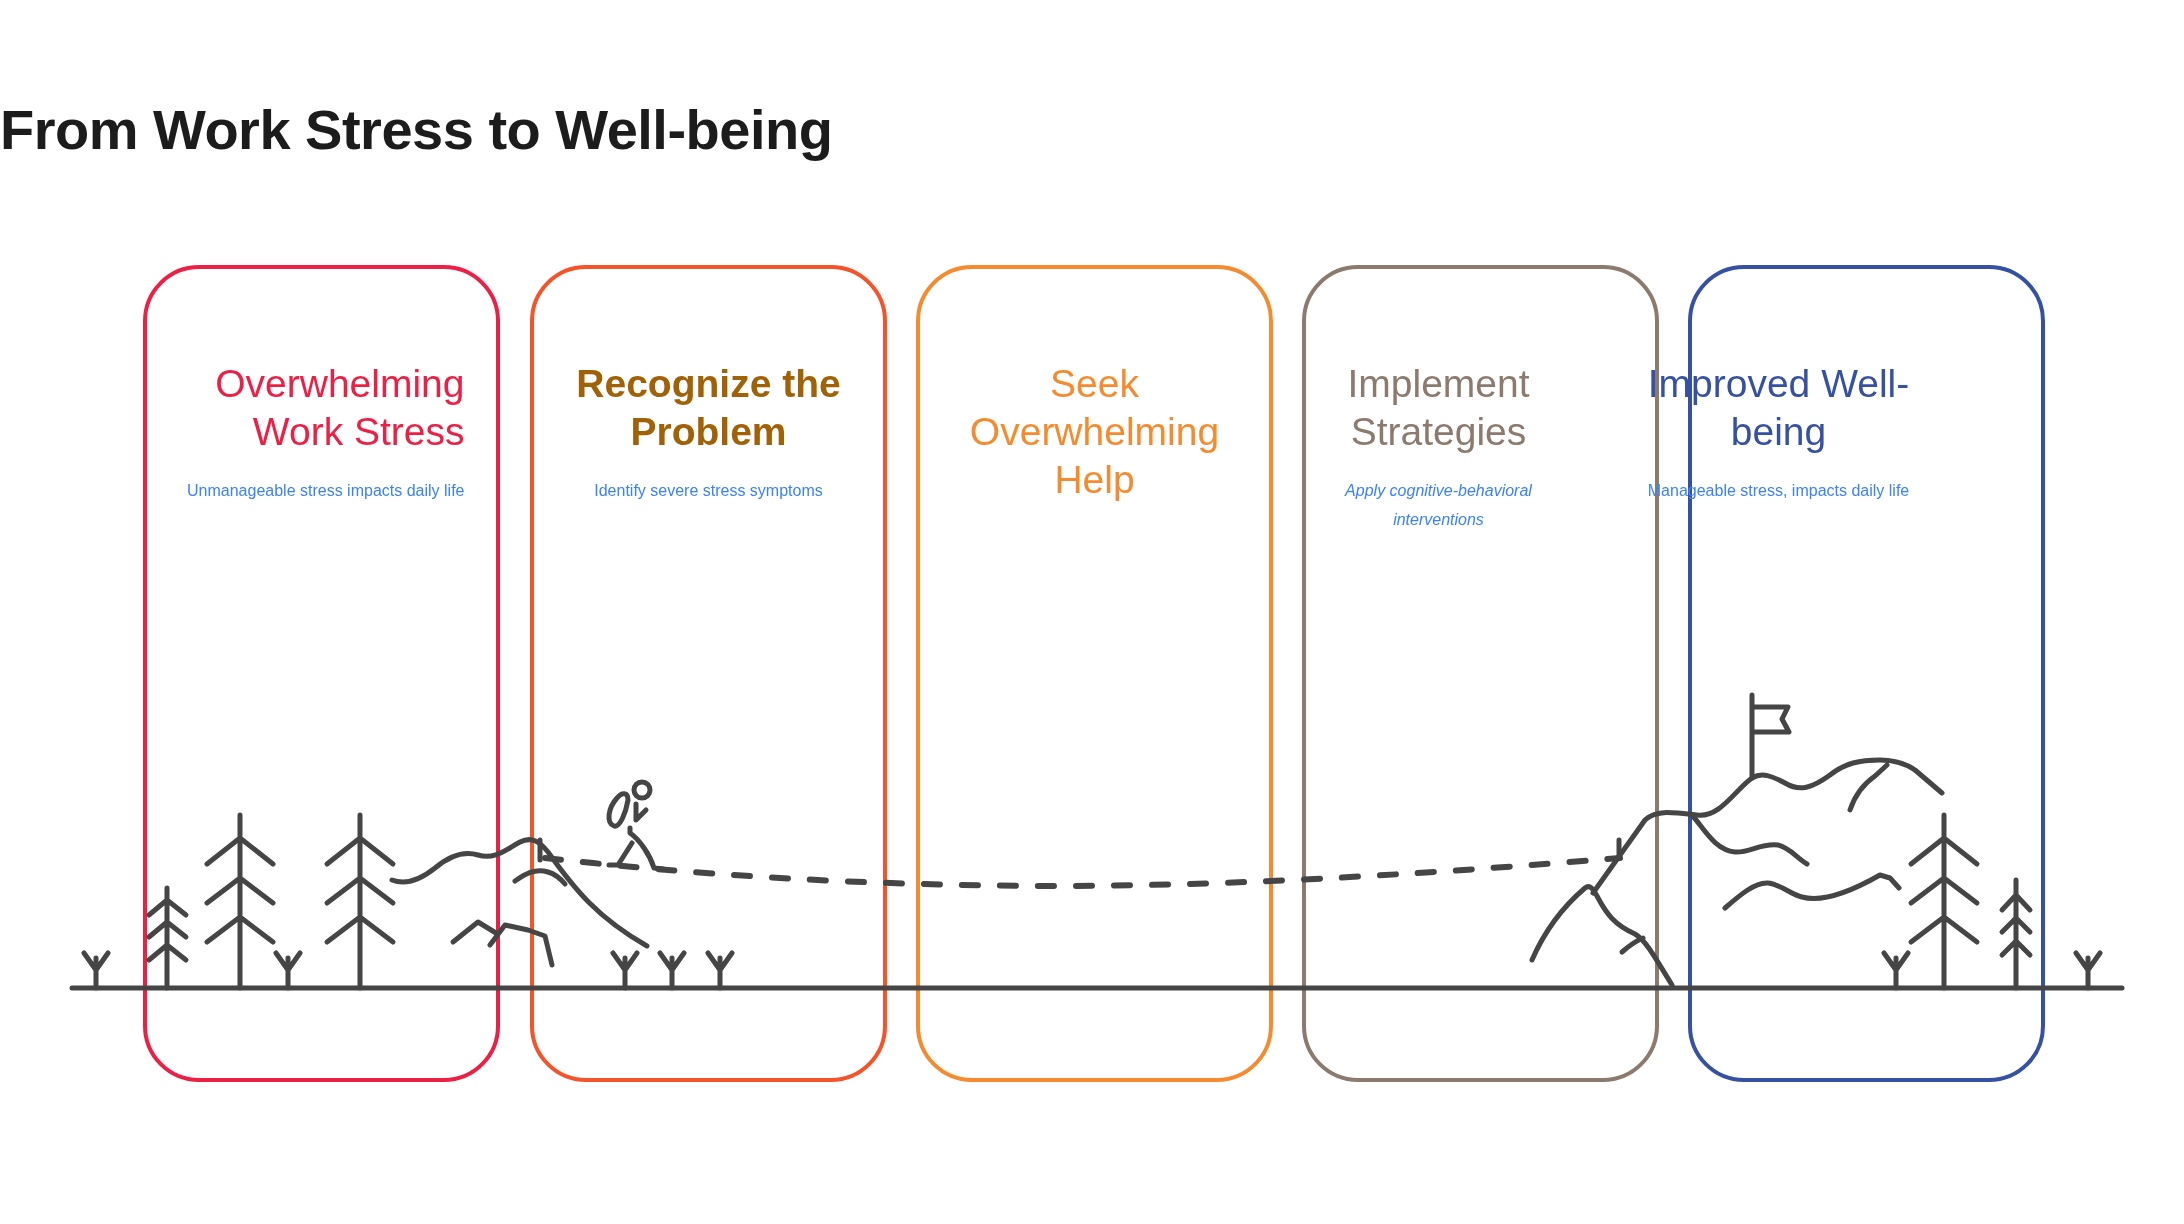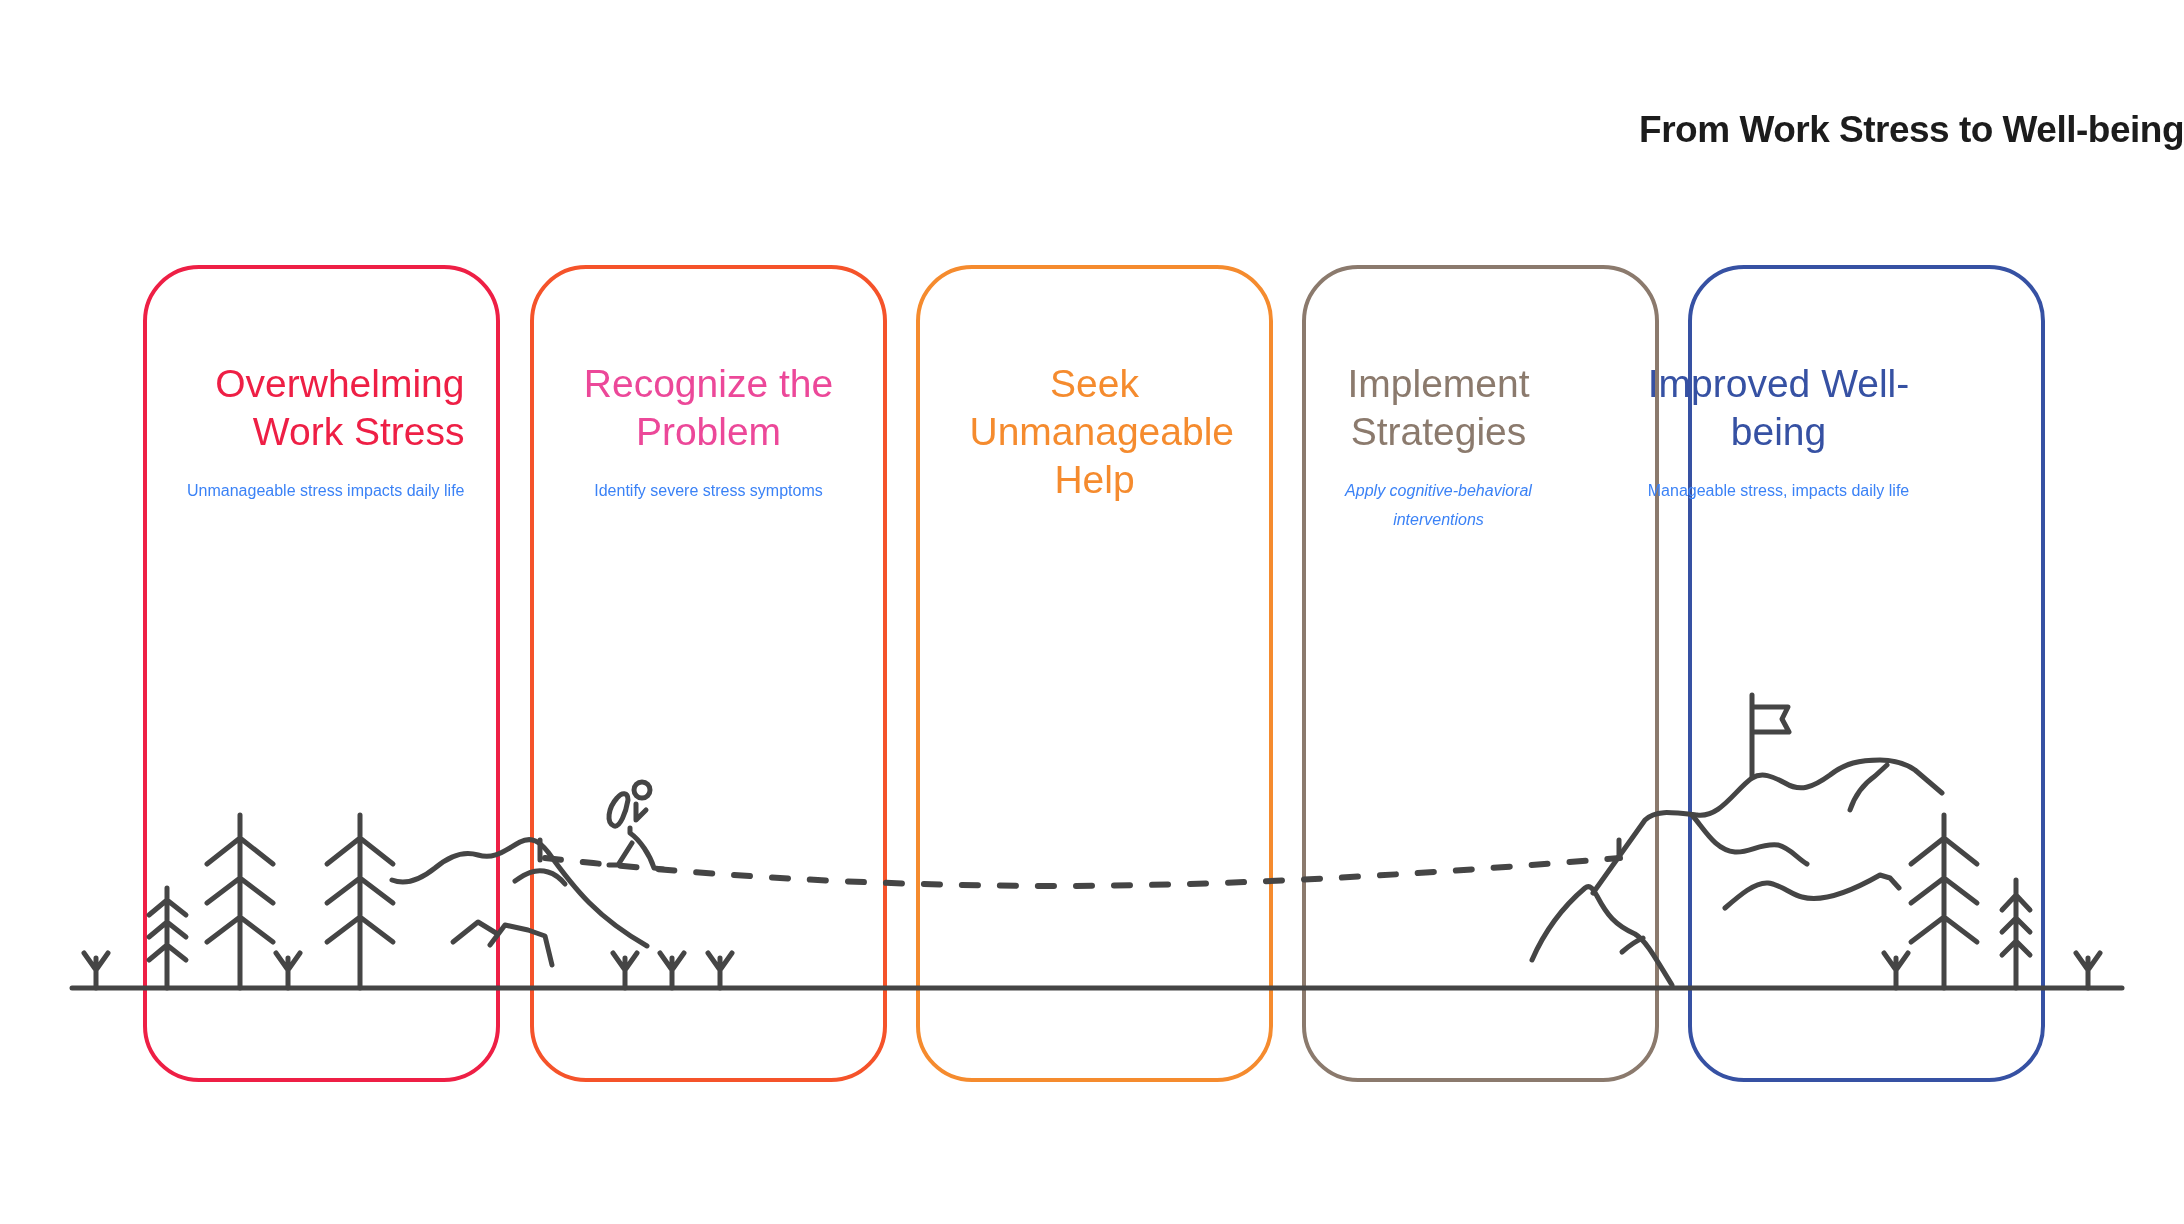--- a/index.html
+++ b/index.html
@@ -1,19 +1,19 @@
 <!DOCTYPE html>
 <html><head>
 <meta charset="utf-8">
 <style>
   html, body { margin: 0; padding: 0; background: #ffffff; }
   body { width: 2184px; height: 1224px; position: relative; overflow: hidden;
          font-family: "Liberation Sans", "DejaVu Sans", sans-serif; }
-  #page-title { position: absolute; left: 0; top: 100px; width: 2184px; text-align: right;
-    font-family: "Liberation Sans", sans-serif; font-weight: 700; font-size: 37px;
+  #page-title { position: absolute; left: 0; top: 100px; width: 2184px; text-align: left;
+    font-family: "Liberation Sans", sans-serif; font-weight: 700; font-size: 56px;
     color: #1c1c1c; letter-spacing: -0.5px; margin: 0; line-height: 60px; }
   .stage-box { position: absolute; top: 265px; width: 357px; height: 817px;
     border: 4px solid #000; border-radius: 56px; box-sizing: border-box; background: transparent; }
   .stage-text { position: absolute; top: 360px; width: 357px; text-align: center; z-index: 2; }
   .stage-title { font-family: "Liberation Sans", sans-serif; font-size: 39px; line-height: 48px;
     margin: 0 auto; width: 300px; }
   .stage-desc { font-family: "Liberation Sans", sans-serif; font-size: 16px; line-height: 29px;
     color: #3b82f6; margin: 20px auto 0; width: 300px; }
   #scene { position: absolute; left: 0; top: 0; z-index: 1; }
   .ink { fill: none; stroke: #454545; stroke-width: 5; stroke-linecap: round; stroke-linejoin: round; }
@@ -28,25 +28,25 @@
 <div class="stage-box" style="left: 530px; border-color: rgb(245, 83, 42);"></div>
 <div class="stage-box" style="left: 916px; border-color: rgb(245, 139, 46);"></div>
 <div class="stage-box" style="left: 1302px; border-color: rgb(139, 122, 109);"></div>
 <div class="stage-box" style="left: 1688px; border-color: rgb(54, 81, 163);"></div>
 
 <div class="stage-text" style="left:136px;text-align:right;">
   <div class="stage-title" style="color: rgb(238, 31, 69);">Overwhelming Work Stress</div>
   <div class="stage-desc">Unmanageable stress impacts daily life</div>
 </div>
 <div class="stage-text" style="left:530px;">
-  <div class="stage-title" style="color: #ec4899;">Recognize the Problem</div>
+  <div class="stage-title" style="color: #a16207; font-weight: bold;">Recognize the Problem</div>
   <div class="stage-desc">Identify severe stress symptoms</div>
 </div>
 <div class="stage-text" style="left:916px;">
-  <div class="stage-title" style="width: 250px; color: rgb(245, 139, 46);">Seek Unmanageable Help</div>
+  <div class="stage-title" style="width: 250px; color: rgb(245, 139, 46);">Seek Overwhelming Help</div>
 </div>
 <div class="stage-text" style="left:1260px;">
   <div class="stage-title" style="width: 250px; color: rgb(139, 122, 109);">Implement Strategies</div>
   <div class="stage-desc" style="width:240px;font-style:italic;">Apply cognitive-behavioral interventions</div>
 </div>
 <div class="stage-text" style="left:1600px;">
   <div class="stage-title" style="width: 290px; color: rgb(54, 81, 163);">Improved Well-being</div>
   <div class="stage-desc" style="width:290px;">Manageable stress, impacts daily life</div>
 </div>
 

